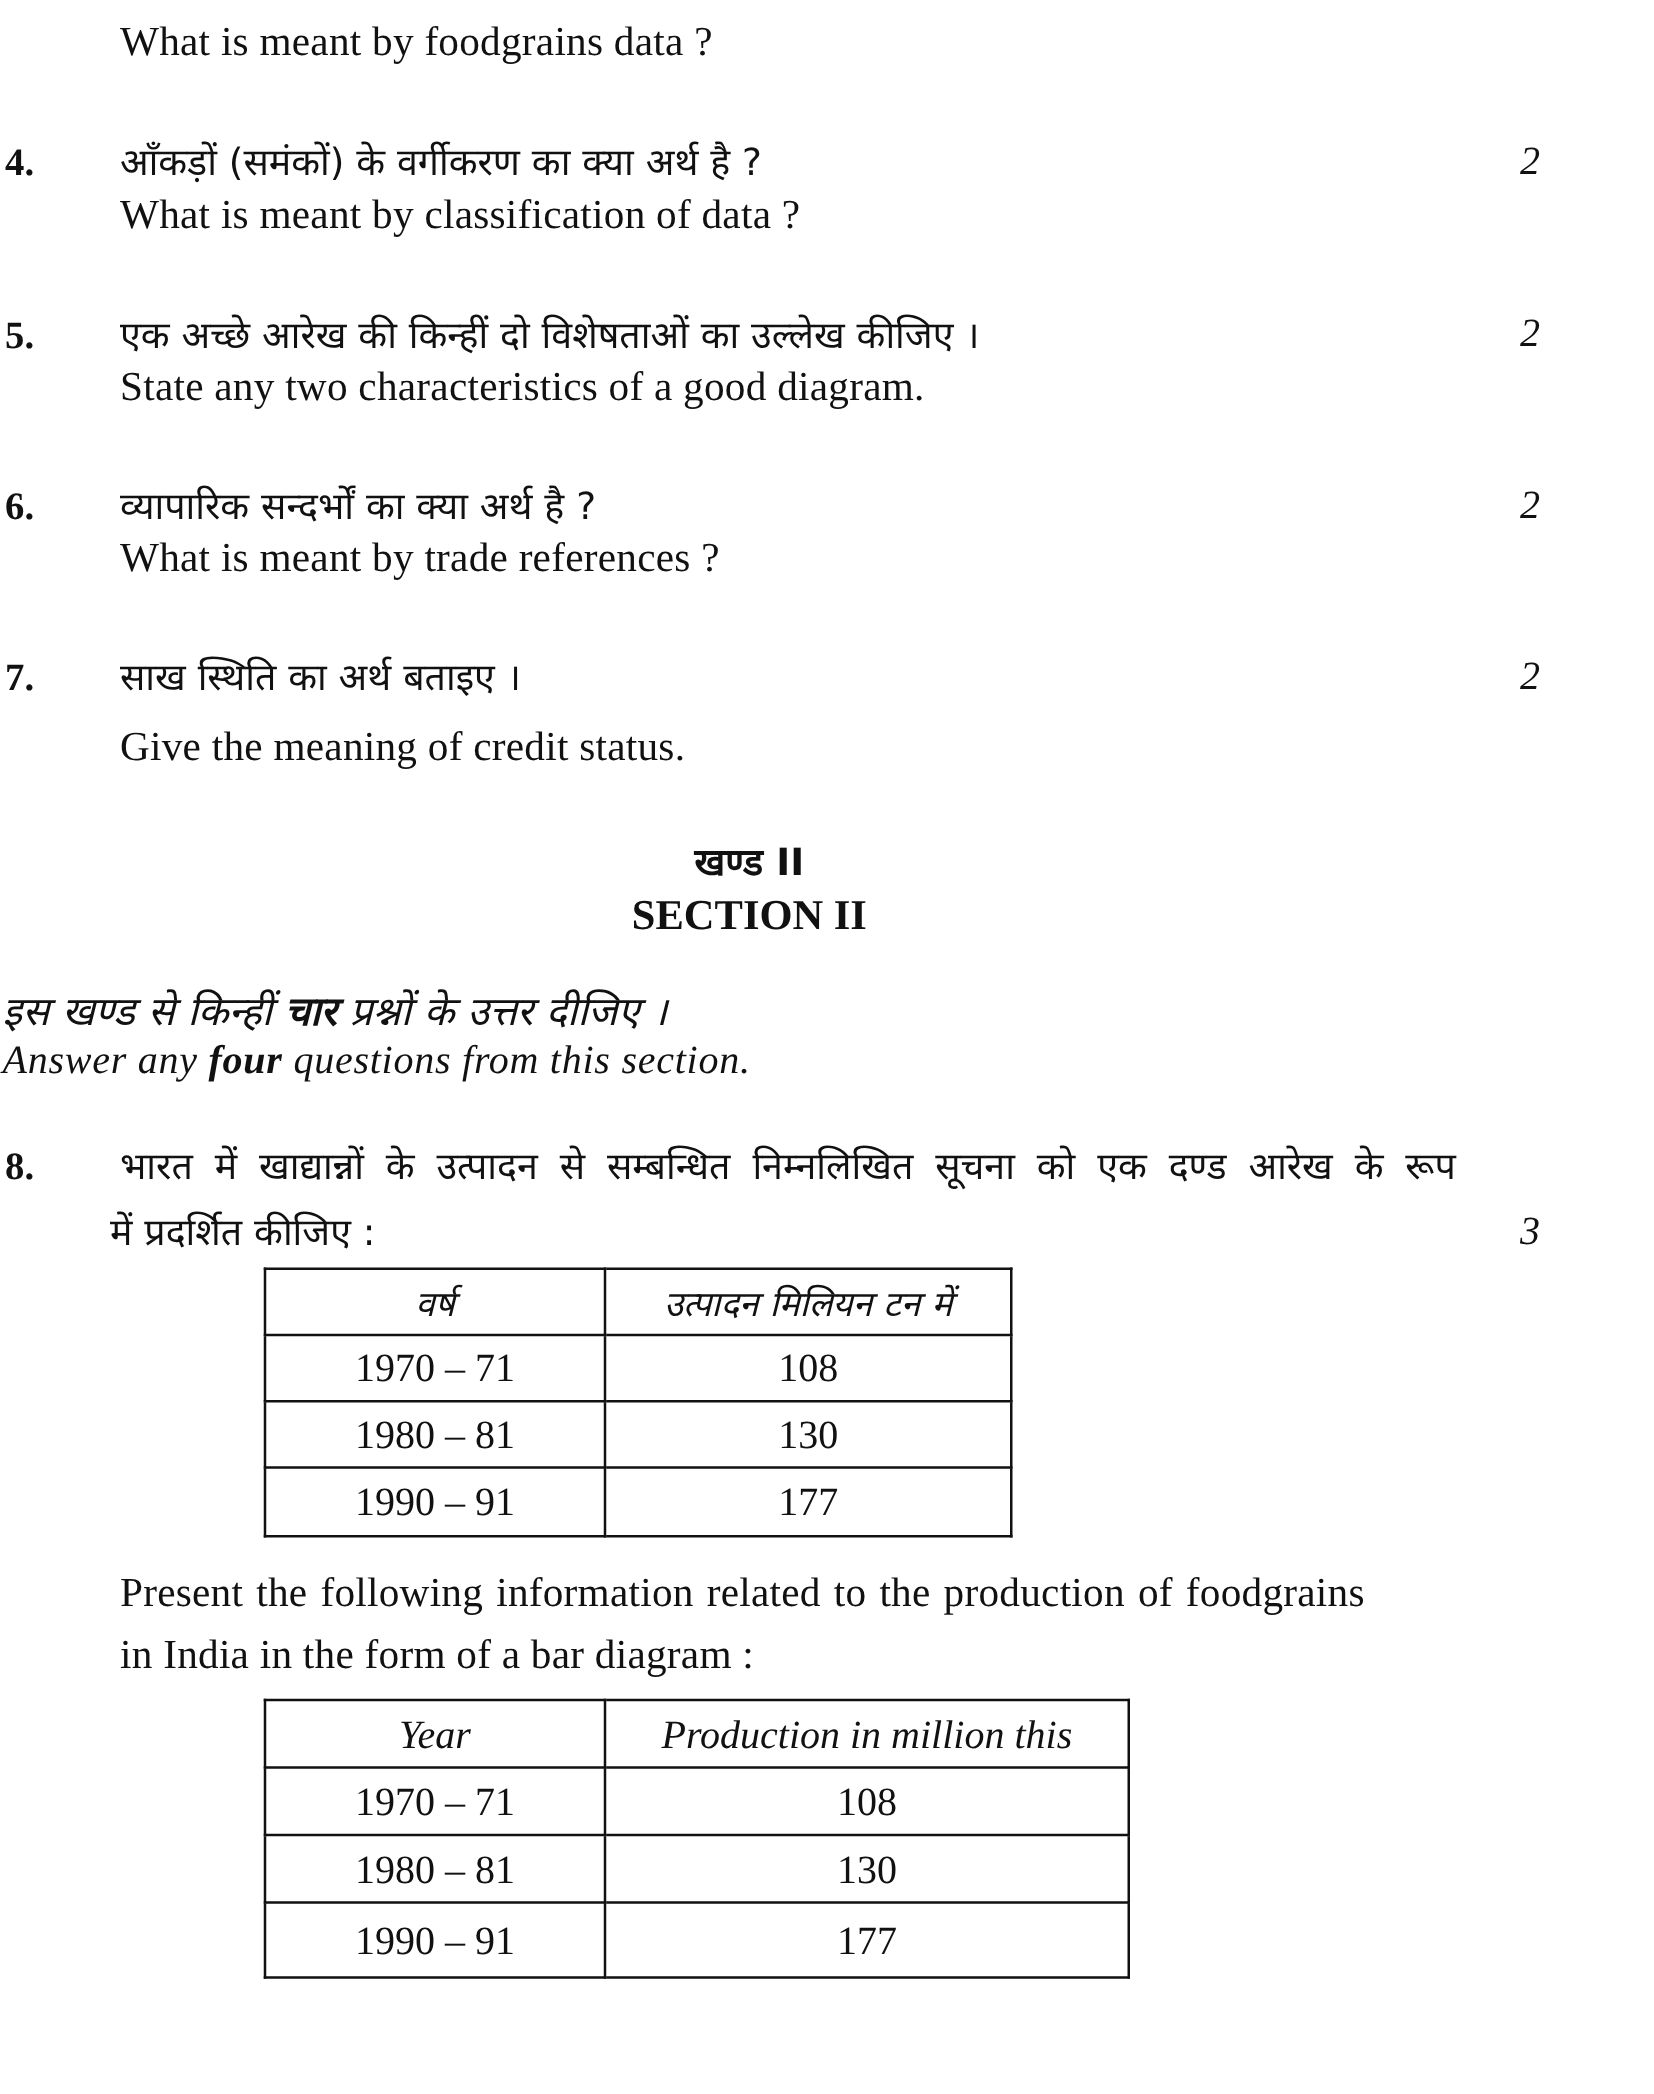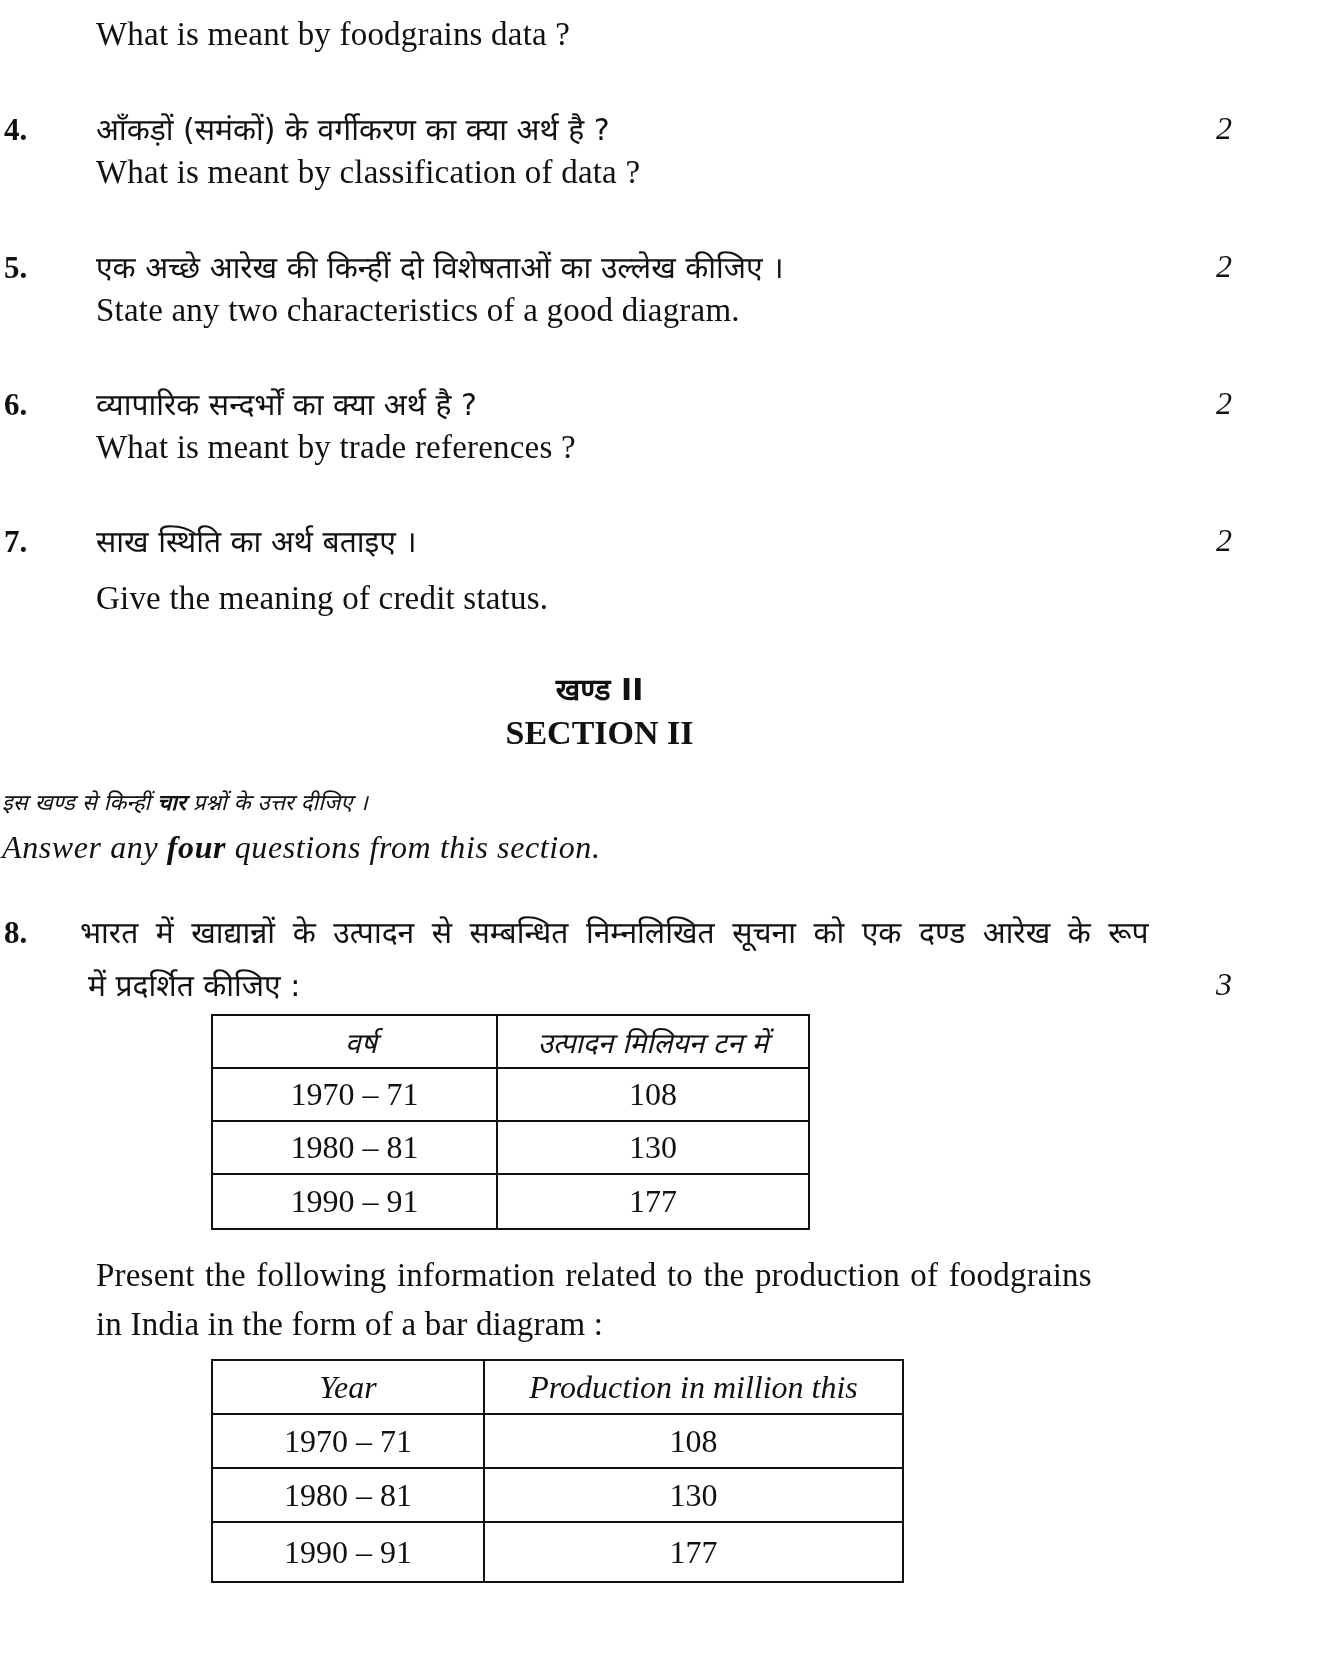--- a/index.html
+++ b/index.html
@@ -54,21 +54,21 @@
       font-family: "Liberation Serif", "DejaVu Serif", serif;
       font-weight: bold;
       font-size: 34px;
       text-align: center;
       width: 1323px;
       left: -62px;
     }
     .instr-hi {
       font-family: "DejaVu Sans", "Liberation Sans", sans-serif;
       font-style: italic;
-      font-size: 22px;
+      font-size: 32px;
       white-space: nowrap;
     }
     .instr-en {
       font-family: "Liberation Serif", "DejaVu Serif", serif;
       font-style: italic;
       font-size: 32px;
       letter-spacing: 0.6px;
       white-space: nowrap;
       text-align: right;
     }
@@ -125,28 +125,28 @@
   <div class="abs section-en" style="top:714px; left:-62px;">SECTION II</div>
 
   <div class="abs instr-hi" style="left:2px; top:786px;">
     <span>इस खण्ड से किन्हीं </span><b class="bold-word">चार</b><span> प्रश्नों के उत्तर दीजिए ।</span>
   </div>
   <div class="abs instr-en" style="left:2px; top:829px;">
     <span>Answer any </span><b class="bold-word">four</b><span> questions from this section.</span>
   </div>
 
   <div class="abs qnum" style="left:4px; top:915px;">8.</div>
-  <div class="abs hi" style="left:80px; top:911px; word-spacing:8px;">भारत में खाद्यान्नों के उत्पादन से सम्बन्धित निम्नलिखित सूचना को एक दण्ड आरेख के रूप</div>
+  <div class="abs hi" style="left:96px; top:911px; word-spacing:8px;">भारत में खाद्यान्नों के उत्पादन से सम्बन्धित निम्नलिखित सूचना को एक दण्ड आरेख के रूप</div>
   <div class="abs hi" style="left:88px; top:964px;">में प्रदर्शित कीजिए :</div>
   <div class="abs marks" style="left:1216px; top:966px;">3</div>
 
   <table class="data hi-table" style="left:211px; top:1014px; width:599px;">
     <tbody>
         <tr style="height:53px;">
-      <th style="width:270px;padding-left:13px;">वर्ष</th>
+      <th style="width:270px;">वर्ष</th>
       <th>उत्पादन मिलियन टन में</th>
     </tr>
     <tr style="height:53px;">
       <td>1970 – 71</td>
       <td>108</td>
     </tr>
     <tr style="height:53px;">
       <td>1980 – 81</td>
       <td>130</td>
     </tr>

